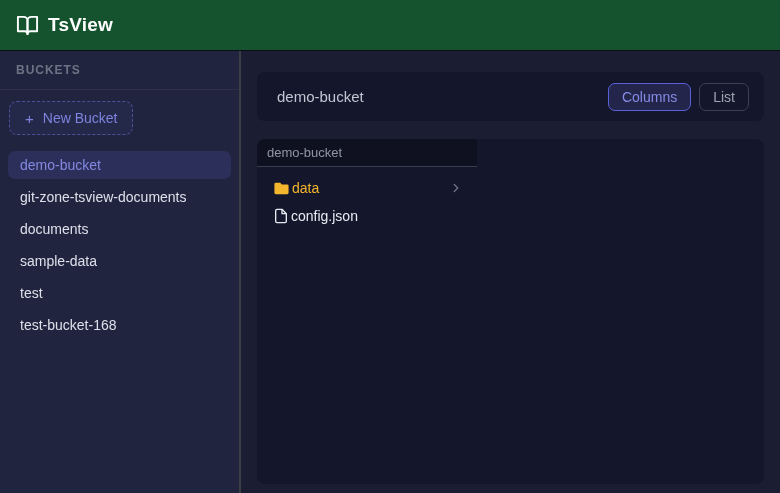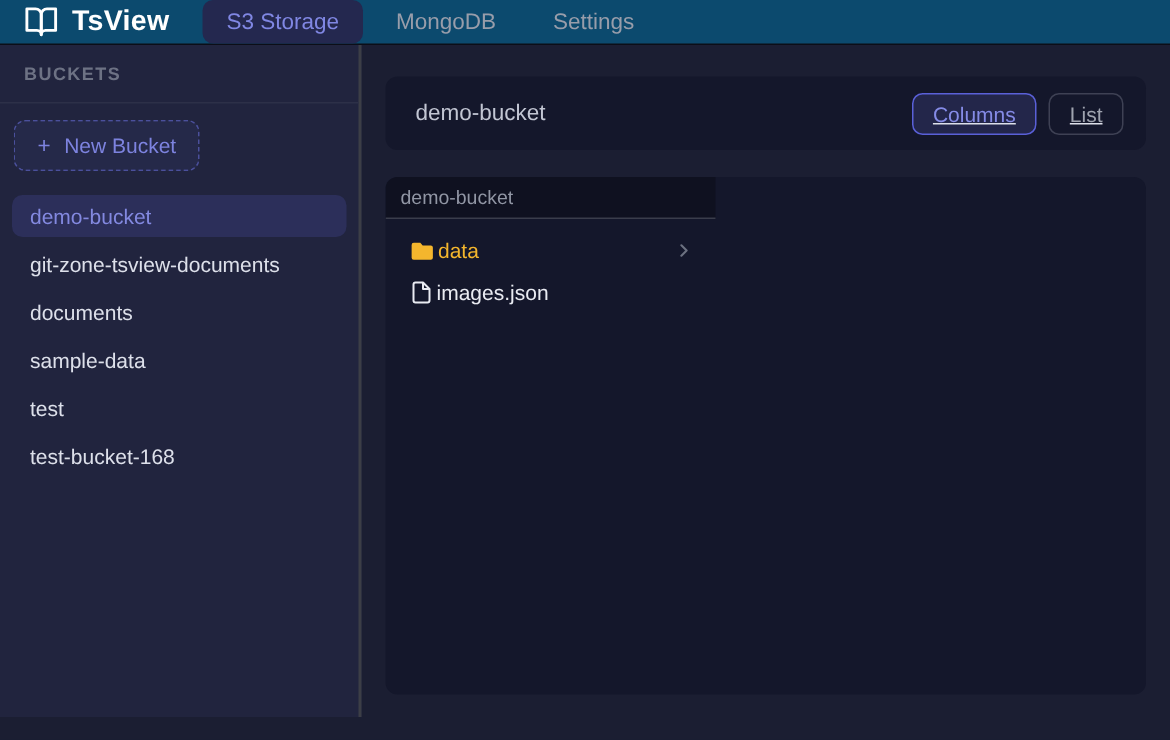--- a/index.html
+++ b/index.html
@@ -6,22 +6,22 @@
   html, body { width: 780px; height: 493px; overflow: hidden; }
   body {
     font-family: "Liberation Sans", sans-serif;
     background: #1b1e32;
     color: #dde0ea;
     -webkit-font-smoothing: antialiased;
   }
 
   
   .header {
-    height: 30px;
-    background: #0c4a6e;
+    height: 51px;
+    background: #14532d;
     border-bottom: 1px solid #0c0e17;
     display: flex;
     align-items: center;
     padding-left: 16px;
   }
   .logo-wrap { display: flex; align-items: center; gap: 9px; }
   .logo-wrap svg { width: 23px; height: 23px; color: #ffffff; display: block; }
   .app-title { font-size: 19px; font-weight: bold; color: #ffffff; letter-spacing: 0.2px; }
   .tabs { display: flex; align-items: center; margin-left: 22px; gap: 6px; }
   .tab {
@@ -104,21 +104,21 @@
     height: 49px;
     flex: none;
     background: #14172b;
     border-radius: 8px;
     display: flex;
     align-items: center;
     justify-content: space-between;
     padding: 0 15px 0 20px;
   }
   .toolbar-title { font-size: 15px; color: #c2c6d3; }
-  .view-toggle { display: flex; gap: 8px; text-decoration: underline; }
+  .view-toggle { display: flex; gap: 8px; }
   .view-btn {
     font-size: 14px;
     font-family: inherit;
     padding: 5px 13px;
     border-radius: 7px;
     background: transparent;
     border: 1px solid #3e4154;
     color: #9fa3af;
     cursor: pointer;
   }
@@ -171,25 +171,20 @@
 
 <div class="header">
   <div class="logo-wrap">
     <span>
       <svg viewBox="0 0 24 24" fill="none" stroke="currentColor" stroke-width="2" stroke-linecap="round" stroke-linejoin="round" width="23" height="23">
         <path d="M2 3h6a4 4 0 0 1 4 4v14a3 3 0 0 0-3-3H2z"></path>
         <path d="M22 3h-6a4 4 0 0 0-4 4v14a3 3 0 0 1 3-3h7z"></path>
       </svg>
     </span>
     <span class="app-title">TsView</span>
-  </div>
-  <div class="tabs">
-    <button class="tab active">S3 Storage</button>
-    <button class="tab">MongoDB</button>
-    <button class="tab">Settings</button>
   </div>
 </div>
 
 <div class="layout">
 
   <div class="sidebar">
     <div class="sidebar-header">
       <span class="sidebar-section-label">BUCKETS</span>
     </div>
     <div class="sidebar-body">
@@ -237,21 +232,21 @@
             </span>
           </div>
 
           <div class="entry file">
             <span class="entry-icon">
               <svg viewBox="0 0 24 24" width="16" height="16" fill="none" stroke="#e9ebf2" stroke-width="2" stroke-linejoin="round">
                 <path d="M13.5 2H6a2 2 0 0 0-2 2v16a2 2 0 0 0 2 2h12a2 2 0 0 0 2-2V8.5z"></path>
                 <path d="M13.5 2v6.5H20"></path>
               </svg>
             </span>
-            <span class="entry-name">images.json</span>
+            <span class="entry-name">config.json</span>
           </div>
 
         </div>
       </div>
     </div>
 
   </div>
 </div>
 
 </body></html>

